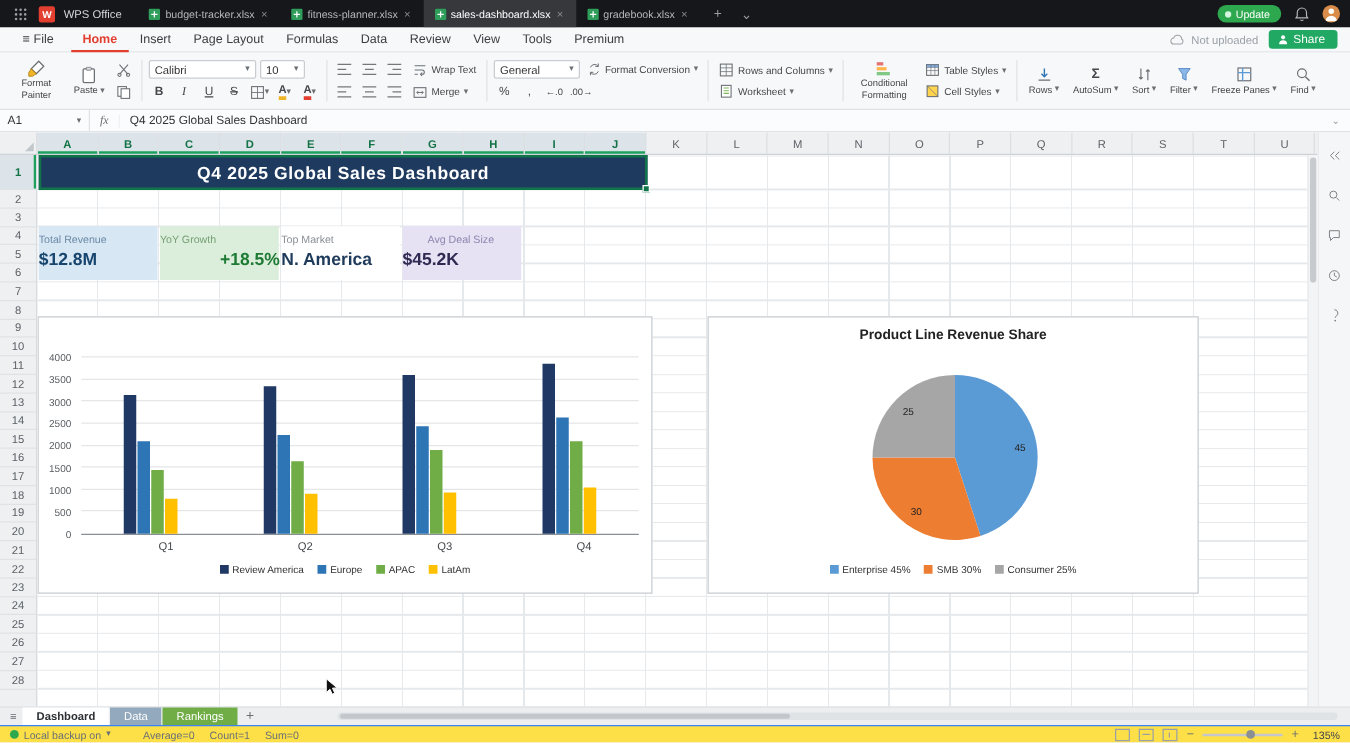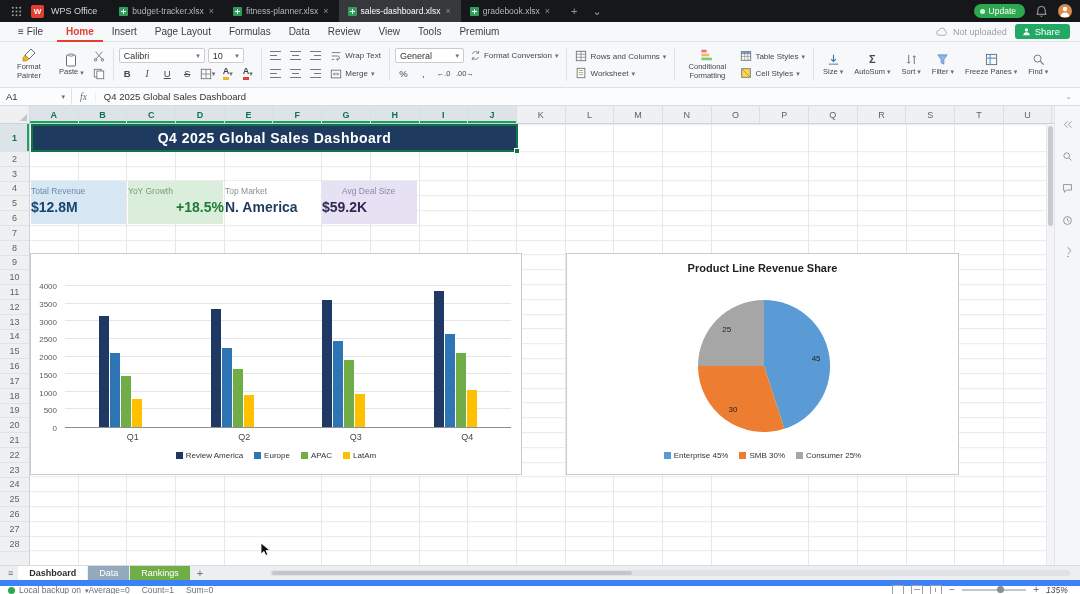--- a/index.html
+++ b/index.html
@@ -130,32 +130,32 @@
   
   .tabbar { height:15px; background:#eceef0; border-top:1px solid #d9dcdf; display:flex; align-items:stretch; padding:0 4px; gap:1px; font-size:9px; flex:none; }
   .tablist-icon { display:flex; align-items:center; padding:0 4px; color:#6a6f74; font-size:9px; }
   .stab { display:flex; align-items:center; padding:0 11px; color:#3a3d41; white-space:nowrap; }
   .stab.active { background:#fff; font-weight:bold; }
   .addtab { display:flex; align-items:center; padding:0 6px; color:#6a6f74; font-size:11px; }
   .hscroll { flex:1; margin:4px 6px 4px 60px; background:#e0e3e6; border-radius:3px; position:relative; }
   .hthumb { position:absolute; left:2px; top:1px; bottom:1px; width:45%; background:#c3c7cc; border-radius:3px; }
 
   
-  .statusbar { height:14px; background:#ffffff; border-top:6px solid #3b82f6; display:flex; align-items:center;
-               font-size:8.5px; color:#6a6f74; padding:0 8px; gap:0; flex:none; }
+  .statusbar { height:14px; background:#fde047; border-top:1px solid #3b82f6; display:flex; align-items:center;
+               font-size:8.5px; color:#6a6f74; padding:0 8px; gap:26px; flex:none; }
   .backup { display:flex; align-items:center; gap:4px; }
   .greendot { width:7px; height:7px; border-radius:50%; background:#2ea84f; position:relative; }
   .stats { display:flex; gap:12px; }
   .sb-right { margin-left:auto; display:flex; align-items:center; gap:7px; }
   .viewicon { width:12px; height:10px; border:1px solid #9aa0a6; position:relative; }
   .viewicon.v2::after { content:""; position:absolute; left:2px; right:2px; top:3px; border-top:1px solid #9aa0a6; }
   .viewicon.v3::after { content:""; position:absolute; top:2px; bottom:2px; left:4px; border-left:1px solid #9aa0a6; }
   .zoomtrack { width:64px; height:2px; background:#c3c7cc; position:relative; }
   .zoomthumb { position:absolute; left:55%; top:-3px; width:7px; height:7px; border-radius:50%; background:#8a8f94; }
-  .zoomlabel { min-width:26px; color:#44474b;font-style:italic; }
+  .zoomlabel { min-width:26px; text-align:right; color:#44474b; }
   .zbtn { font-size:10px; color:#6a6f74; line-height:1; }
 
   .cursor { position:absolute; left:230px; top:418px; width:12px; height:16px; }
 </style>
 </head>
 <body>
 
 <div id="app">
 
   <div class="titlebar">
@@ -467,21 +467,21 @@
 
     <div class="rgroup">
       <div class="rtool">
         <span class="icn">
           <svg width="13" height="13" viewBox="0 0 14 14">
               <path d="M7 2v7M4.5 6.5L7 9l2.5-2.5" fill="none" stroke="#2e75b6" stroke-width="1.2"></path>
               <path d="M2 12h10" stroke="#6a6f74"></path>
             </svg>
         </span>
         <span style="display:flex;gap:2px;align-items:center;">
-            <span>Size</span>
+            <span>Rows</span>
             <span class="caret">▾</span>
           </span>
       </div>
       <div class="rtool">
         <span style="font-size:11px;font-weight:bold;color:#44474b;line-height:13px;">Σ</span>
         <span style="display:flex;gap:2px;align-items:center;">
             <span>AutoSum</span>
             <span class="caret">▾</span>
           </span>
       </div>
@@ -617,21 +617,21 @@
               <div class="kpi" style="left: 97px; background: rgb(219, 238, 219);">
                 <div class="kpilbl" style="color: rgb(118, 160, 118);">YoY Growth</div>
                 <div class="kpival" style="color: rgb(30, 122, 52); padding-left: 48px;">+18.5%</div>
               </div>
               <div class="kpi" style="left: 194px; background: rgb(255, 255, 255);">
                 <div class="kpilbl" style="color: rgb(138, 143, 148);">Top Market</div>
                 <div class="kpival" style="color: rgb(31, 59, 92);">N. America</div>
               </div>
               <div class="kpi" style="left: 291px; background: rgb(231, 225, 244);">
                 <div class="kpilbl" style="color: rgb(143, 132, 173); margin-left: 20px;">Avg Deal Size</div>
-                <div class="kpival" style="color: rgb(47, 42, 82);">$59.2K</div>
+                <div class="kpival" style="color: rgb(47, 42, 82);">$45.2K</div>
               </div>
             </div>
 
           <div class="chart" id="bar-chart">
             <div id="bar-yticks">
                 <div class="ytick" style="bottom: 0%;">0</div>
                 <div class="ytick" style="bottom: 12.5%;">500</div>
                 <div class="ytick" style="bottom: 25%;">1000</div>
                 <div class="ytick" style="bottom: 37.5%;">1500</div>
                 <div class="ytick" style="bottom: 50%;">2000</div>

